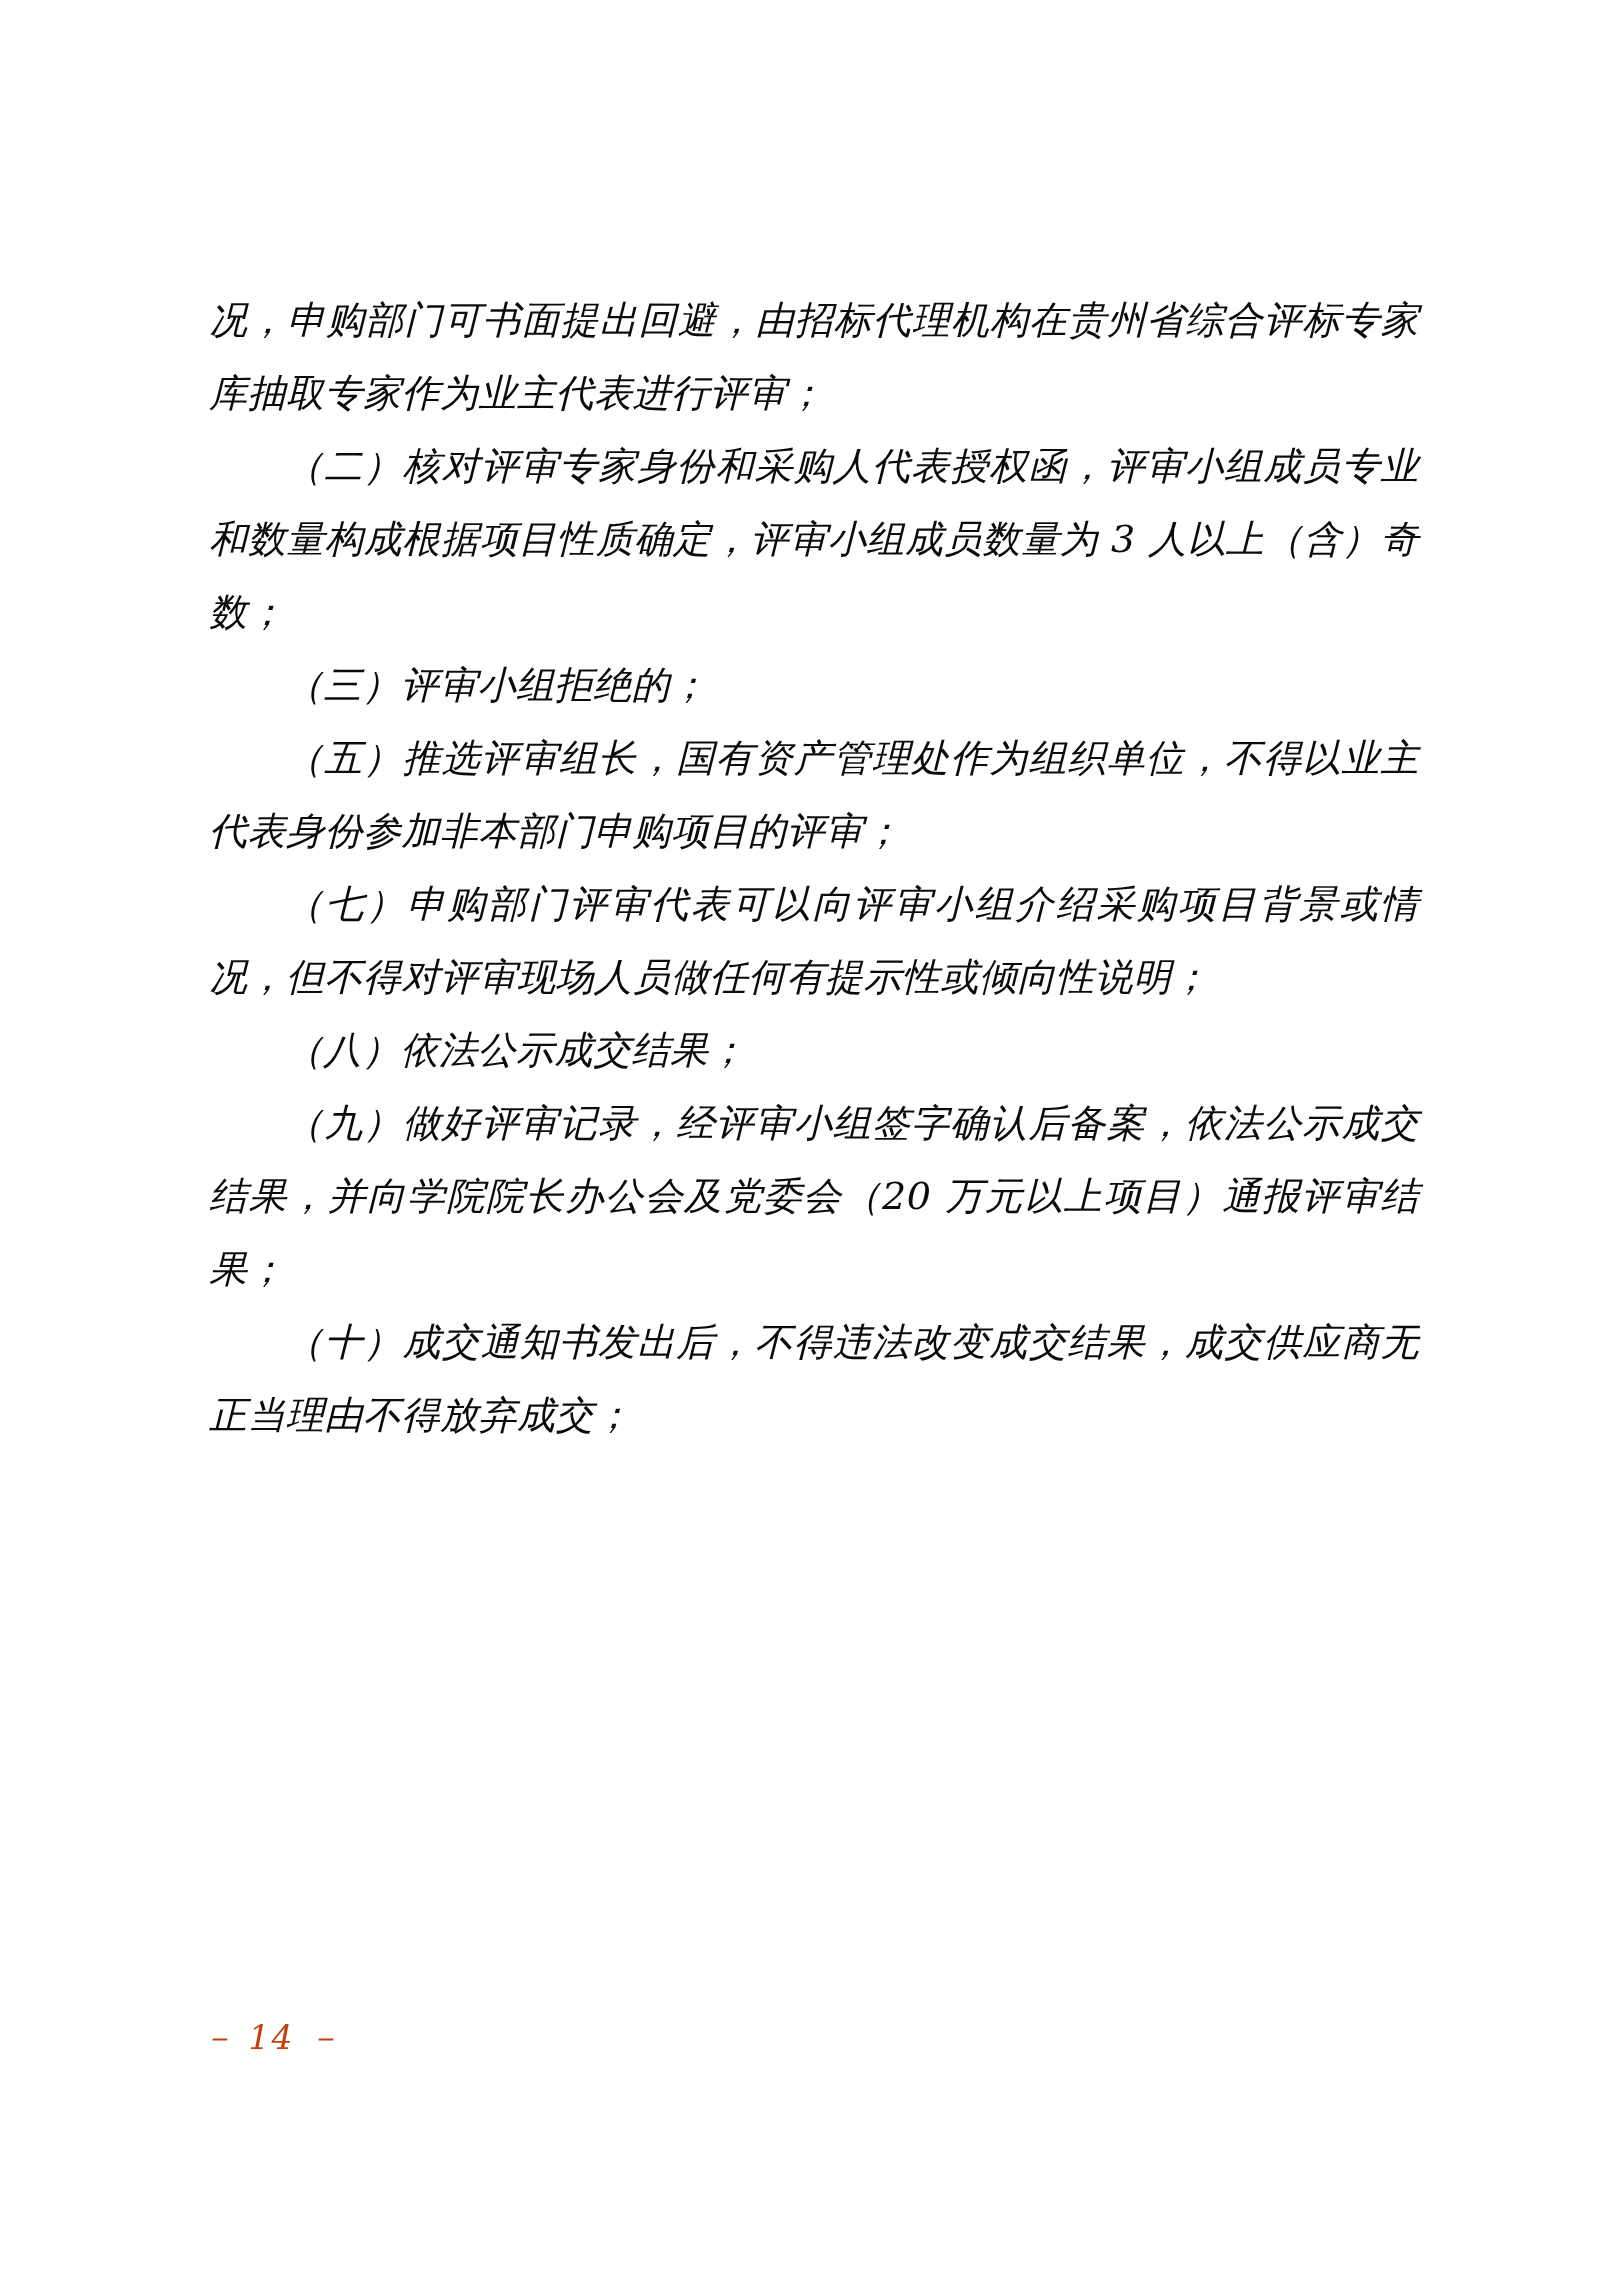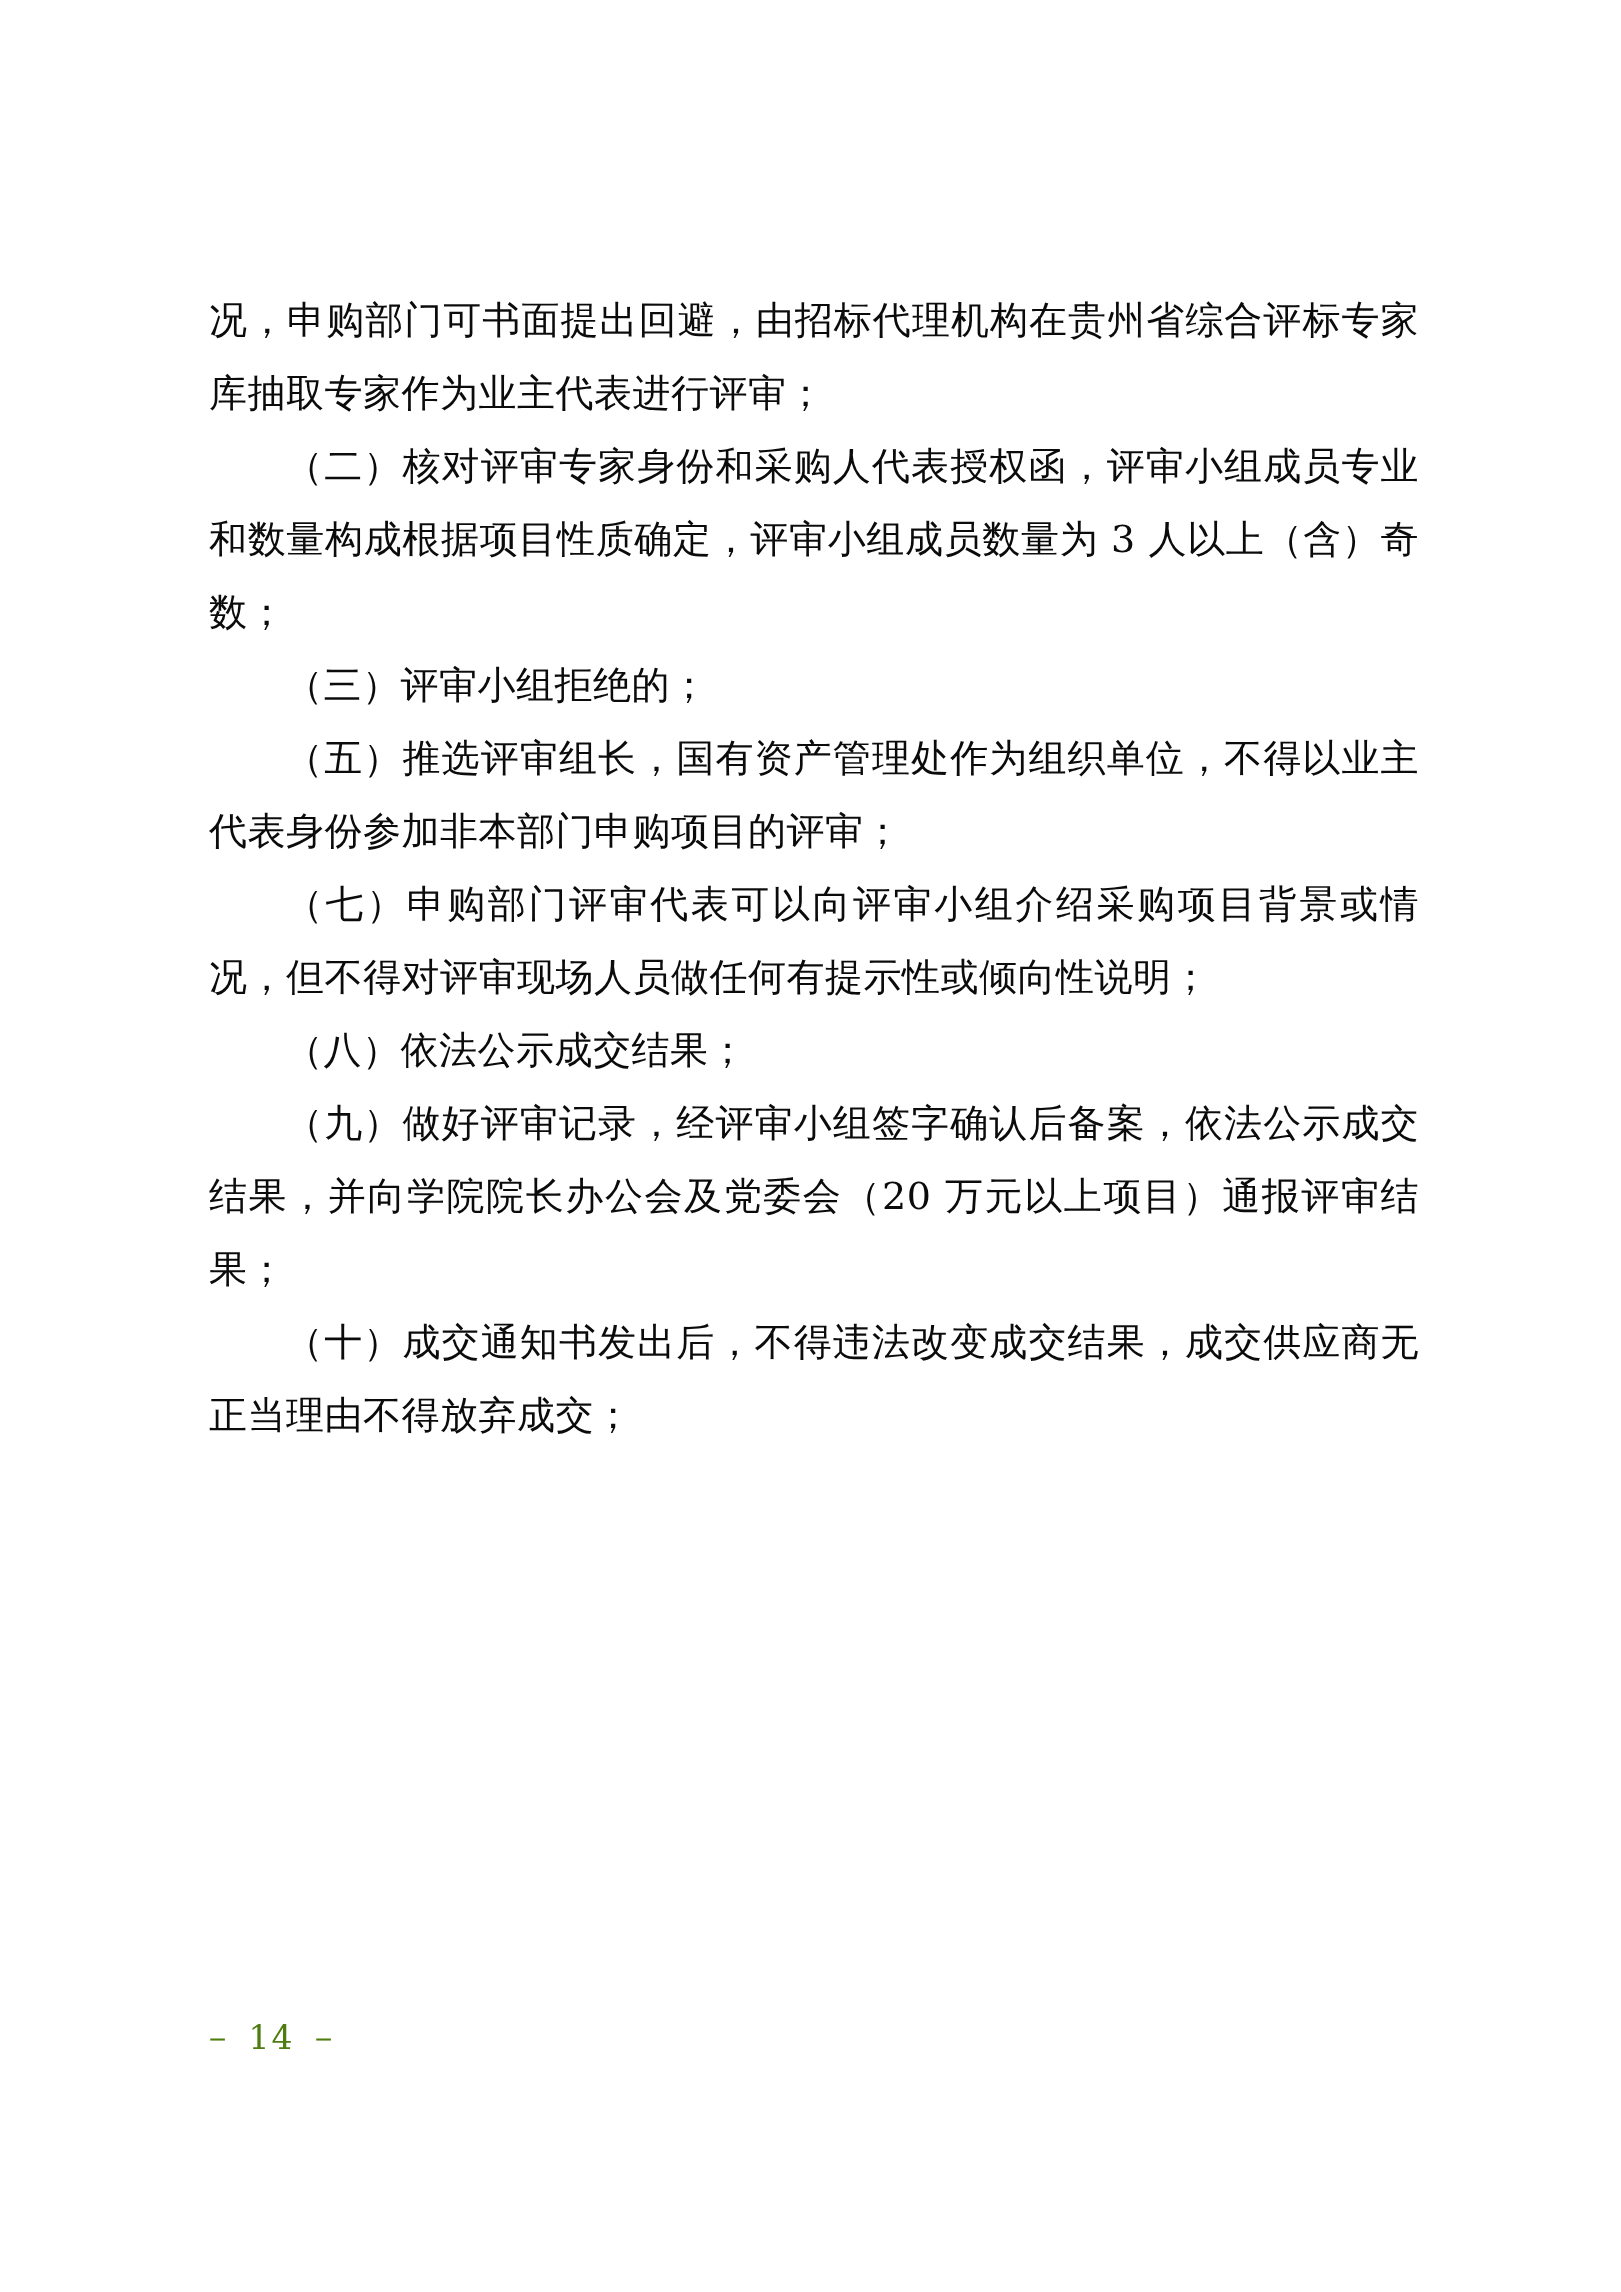--- a/index.html
+++ b/index.html
@@ -10,20 +10,21 @@
   }
   .page {
     position: relative;
     width: 1621px;
     height: 2293px;
     background: #ffffff;
     margin: 0 auto;
     font-family: "DejaVu Serif", "Liberation Serif", serif;
     color: #0b0b0b;
     overflow: hidden;
+    font-style: italic;
   }
   .content {
     position: absolute;
     left: 209px;
     top: 284px;
     width: 1210px;
   }
   .para {
     font-size: 38px;
     line-height: 73px;
@@ -36,21 +37,21 @@
   .para.indent {
     text-indent: 76px;
   }
   .footer {
     position: absolute;
     left: 201px;
     top: 2014px;
     width: 1215px;
     font-size: 33px;
     line-height: 47px;
-    color: #4d7c0f;
+    color: #c2410c;
   }
   .page-number {
     display: inline-block;
     letter-spacing: 2px;
   }
 </style>
 </head>
 <body>
 
 <div class="page">

